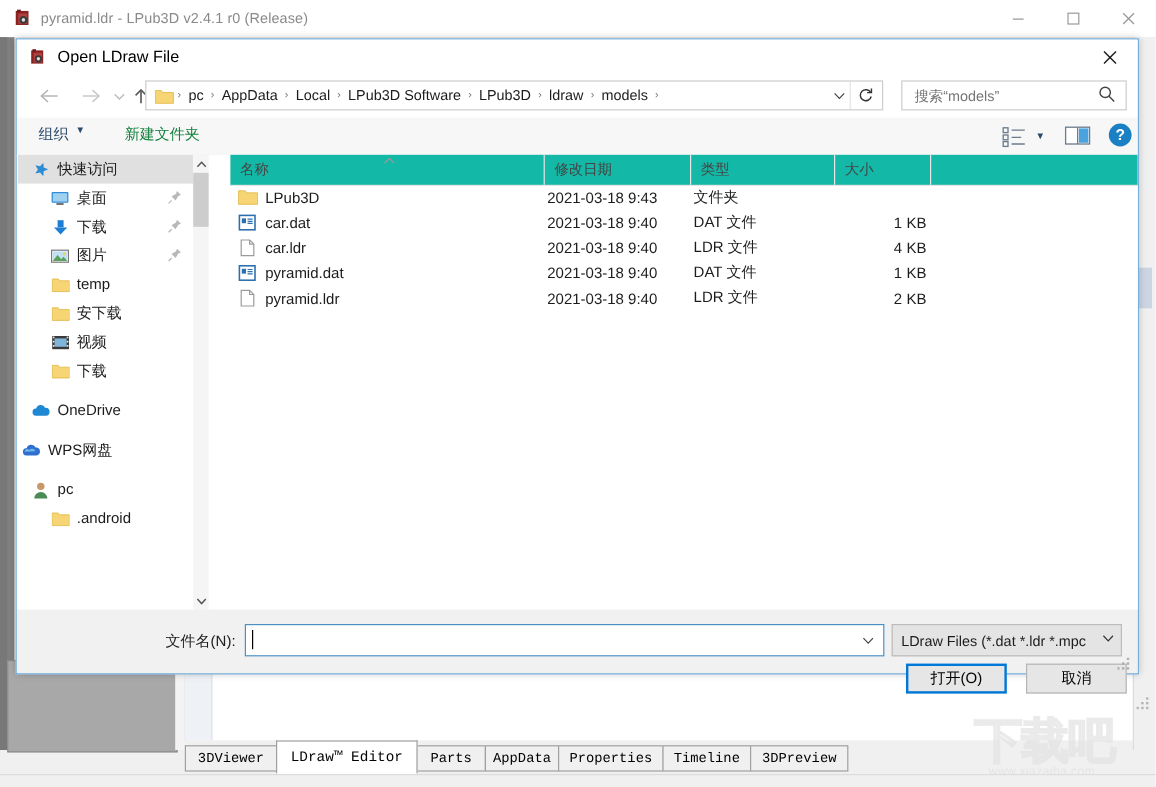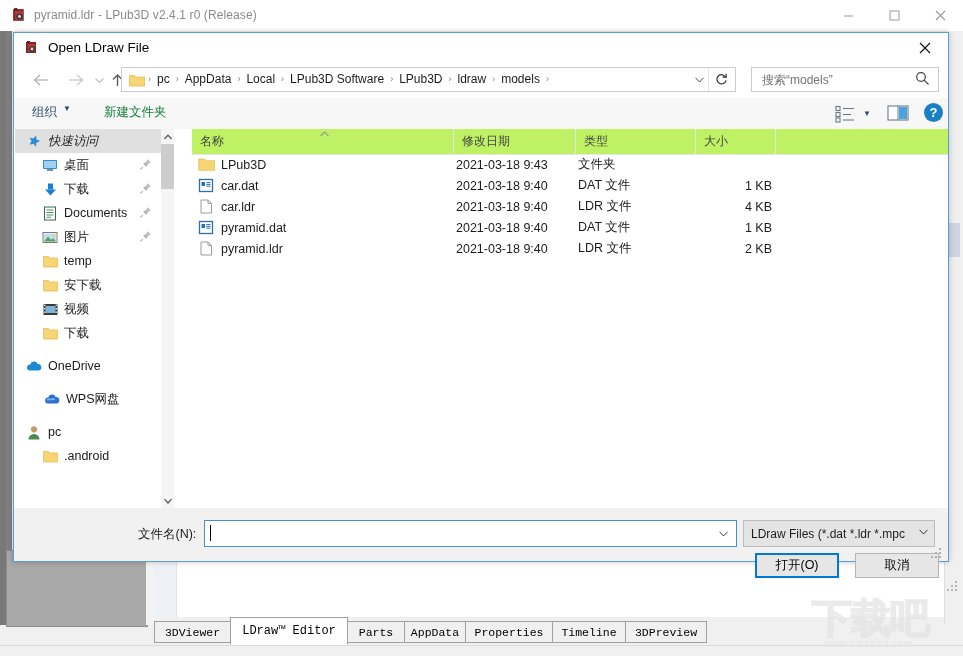--- a/index.html
+++ b/index.html
@@ -262,21 +262,21 @@
 
   
   #navpane {
     position: absolute; left: 1px; top: 0; width: 146px; height: 379px;
     background: #ffffff; overflow: hidden;
   }
   .navitem {
     position: relative; height: 24px; display: flex; align-items: center;
     font-size: 12.5px; color: #1b1b1b; white-space: nowrap;
   }
-  .navitem.selected { background: #e0e0e0; font-style: italic; }
+  .navitem.selected { background: #e0e0e0; }
   .navicon {
     width: 18px; height: 16px; margin-right: 5px; flex: 0 0 auto;
     display: flex; align-items: center; justify-content: center;
   }
   .pin {
     position: absolute; right: 9px; top: 5px; width: 13px; height: 13px;
   }
   .navgap { height: 9px; }
 
   
@@ -302,21 +302,21 @@
     background: #ffffff;
   }
 
   
   #filelist {
     position: absolute; left: 178px; top: 0; width: 756px; height: 379px;
     background: #ffffff;
   }
   #col-header {
     position: absolute; left: 0; top: 0; width: 756px; height: 25px;
-    background: #bef264; border-bottom: 1px solid #e5e5e5;
+    background: #14b8a6; border-bottom: 1px solid #e5e5e5;
   }
   .colhead {
     position: absolute; top: 0; height: 25px;
     font-size: 12px; color: #444; display: flex; align-items: center;
     border-right: 1px solid #e5e5e5;
     box-sizing: border-box; padding-left: 8px;
     white-space: nowrap;
   }
   #col-name { left: 0; width: 262px; }
   #col-date { left: 262px; width: 122px; }
@@ -639,38 +639,20 @@
                 <path d="M2 7.5 L13 7.5 L7.5 13.5 Z" fill="#1d7fd4"></path>
               </svg>
           </span>
           <span>下载</span>
           <svg class="pin" viewBox="0 0 13 13">
               <path d="M8.5 1.2 L11.8 4.5 L9.6 5.3 L7.3 9 L4 5.7 L7.7 3.4 Z" fill="#b8b8b8"></path>
               <line x1="4" y1="9" x2="1.5" y2="11.5" stroke="#b8b8b8" stroke-width="1.1"></line>
             </svg>
         </div>
 
-        <div class="navitem" style="padding-left:26px">
-          <span class="navicon">
-            <svg width="14" height="15" viewBox="0 0 14 15">
-                <rect x="1.5" y="1" width="11" height="13" fill="#ffffff" stroke="#3a6a4a" stroke-width="1"></rect>
-                <g stroke="#4a8f5f" stroke-width="1">
-                  <line x1="3.5" y1="4" x2="10.5" y2="4"></line>
-                  <line x1="3.5" y1="6.5" x2="10.5" y2="6.5"></line>
-                  <line x1="3.5" y1="9" x2="10.5" y2="9"></line>
-                  <line x1="3.5" y1="11.3" x2="8" y2="11.3"></line>
-                </g>
-              </svg>
-          </span>
-          <span>Documents</span>
-          <svg class="pin" viewBox="0 0 13 13">
-              <path d="M8.5 1.2 L11.8 4.5 L9.6 5.3 L7.3 9 L4 5.7 L7.7 3.4 Z" fill="#b8b8b8"></path>
-              <line x1="4" y1="9" x2="1.5" y2="11.5" stroke="#b8b8b8" stroke-width="1.1"></line>
-            </svg>
-        </div>
 
         <div class="navitem" style="padding-left:26px">
           <span class="navicon">
             <svg width="16" height="13" viewBox="0 0 16 13">
                 <rect x="1" y="1.5" width="14" height="10" fill="#ffffff" stroke="#7a7a7a" stroke-width="1"></rect>
                 <rect x="2" y="2.5" width="12" height="8" fill="#bfe0f5"></rect>
                 <path d="M2 10.5 L6 5.5 L9 9 L11 7 L14 10.5 Z" fill="#5aa05a"></path>
                 <circle cx="11.5" cy="4.5" r="1.3" fill="#f0d060"></circle>
               </svg>
           </span>
@@ -732,21 +714,21 @@
           <span class="navicon">
             <svg width="17" height="12" viewBox="0 0 17 12">
                 <path d="M4 10.5 a3 3 0 0 1 .2 -6 a4 4 0 0 1 7.5 -.6 a2.8 2.8 0 0 1 .6 6.6 z" fill="#1e88d5"></path>
               </svg>
           </span>
           <span>OneDrive</span>
         </div>
 
         <div class="navgap"></div>
 
-        <div class="navitem" style="padding-left:28px">
+        <div class="navitem" style="padding-left:2px">
           <span class="navicon">
             <svg width="17" height="12" viewBox="0 0 17 12">
                 <path d="M4 10.5 a3 3 0 0 1 .2 -6 a4 4 0 0 1 7.5 -.6 a2.8 2.8 0 0 1 .6 6.6 z" fill="#2f6fd0"></path>
                 <path d="M2.5 7.5 a2.4 2.4 0 0 1 4 -1.6 a3 3 0 0 1 5 1.1 z" fill="#6fb6ea"></path>
               </svg>
           </span>
           <span>WPS网盘</span>
         </div>
 
         <div class="navgap"></div>

